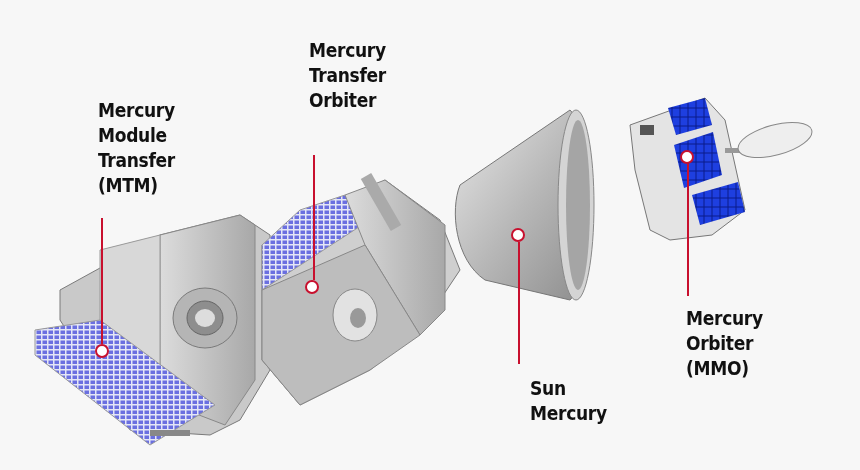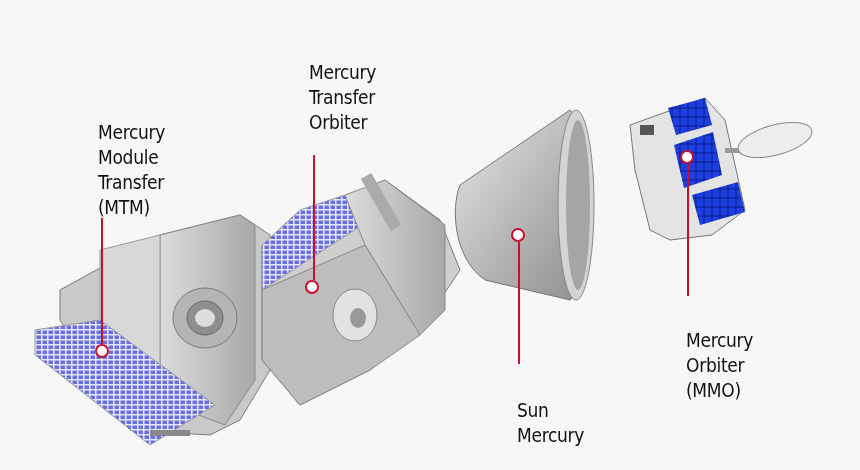--- a/index.html
+++ b/index.html
@@ -1,17 +1,17 @@
 <!DOCTYPE html>
 <html><head>
 <meta charset="utf-8">
 <style>
   html,body{margin:0;padding:0;}
   body{width:860px;height:470px;background:#f7f7f7;position:relative;overflow:hidden;font-family:"DejaVu Sans Condensed","DejaVu Sans",sans-serif;}
-  .label{position:absolute;color:#111;font-size:19px;line-height:25px;font-weight:400;letter-spacing:-0.3px;margin-top:22px;}
+  .label{position:absolute;color:#111;font-size:19px;line-height:25px;font-weight:700;letter-spacing:-0.3px;}
   .label div{white-space:nowrap;}
   .art{position:absolute;left:0;top:0;}
   .leader{position:absolute;width:2px;background:#c8102e;}
   .marker{position:absolute;width:10px;height:10px;border-radius:50%;border:2px solid #c8102e;background:#fff;}
 </style>
 </head>
 <body>
 
 <svg class="art" width="860" height="470" viewBox="0 0 860 470">
   <defs>
@@ -82,21 +82,21 @@
 <div class="marker" style="left:95px;top:344px;"></div>
 
 <div class="label" style="left:309px;top:38px;">
   <div>Mercury</div>
   <div>Transfer</div>
   <div>Orbiter</div>
 </div>
 <div class="leader" style="left:313px;top:155px;height:125px;"></div>
 <div class="marker" style="left:305px;top:280px;"></div>
 
-<div class="label" style="left:517px;top:376px;">
+<div class="label" style="left:530px;top:376px;">
   <div>Sun</div>
   <div>Mercury</div>
 </div>
 <div class="marker" style="left:511px;top:228px;"></div>
 <div class="leader" style="left:518px;top:242px;height:122px;"></div>
 
 <div class="label" style="left:686px;top:306px;">
   <div>Mercury</div>
   <div>Orbiter</div>
   <div>(MMO)</div>

